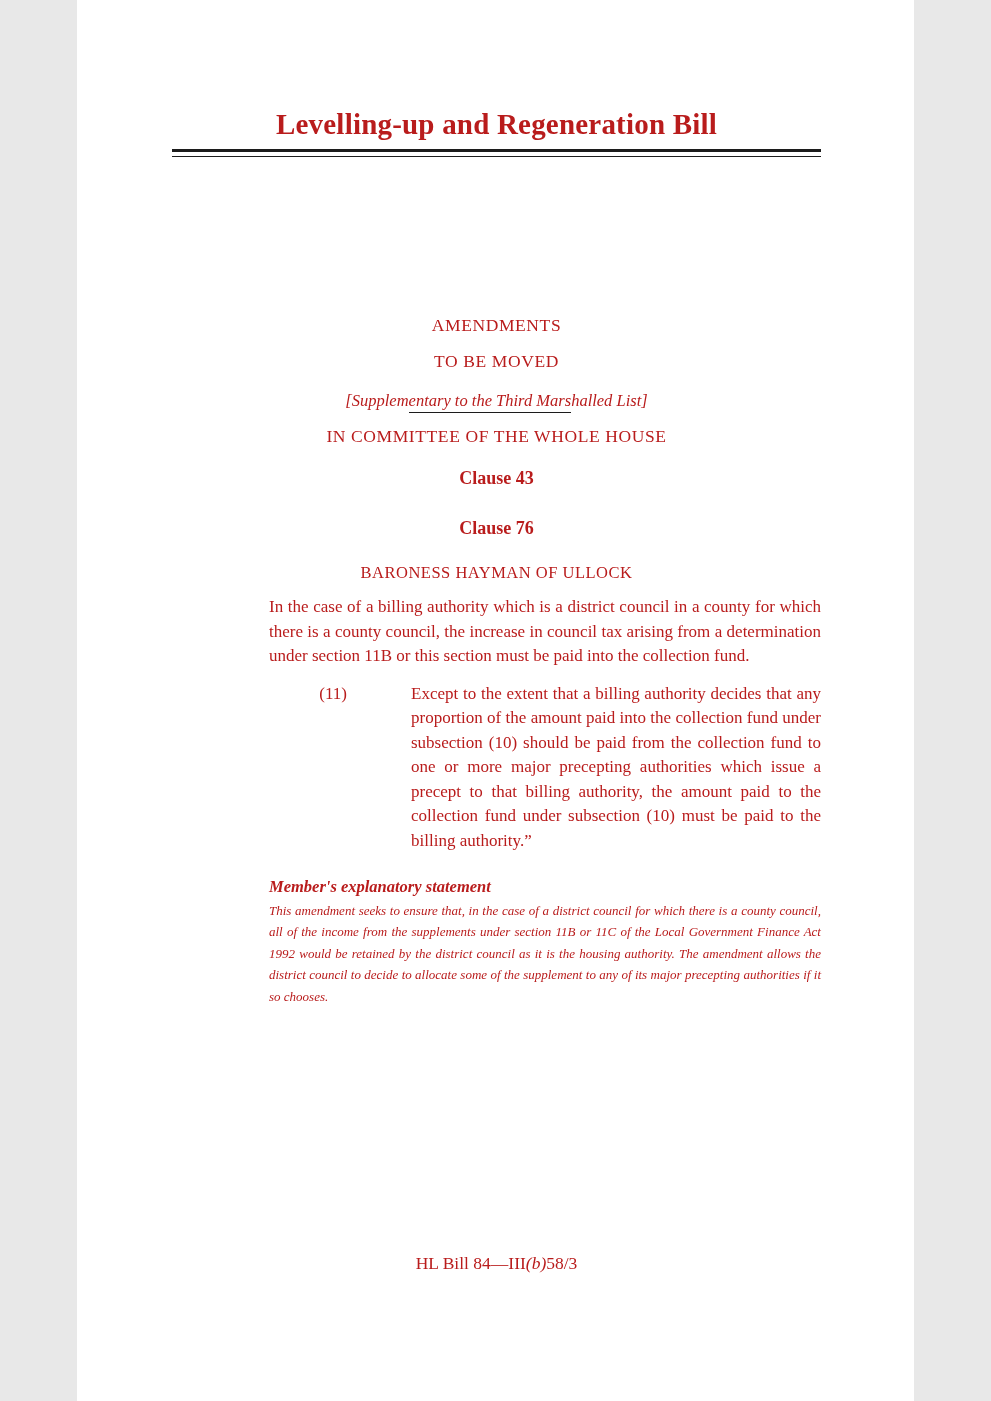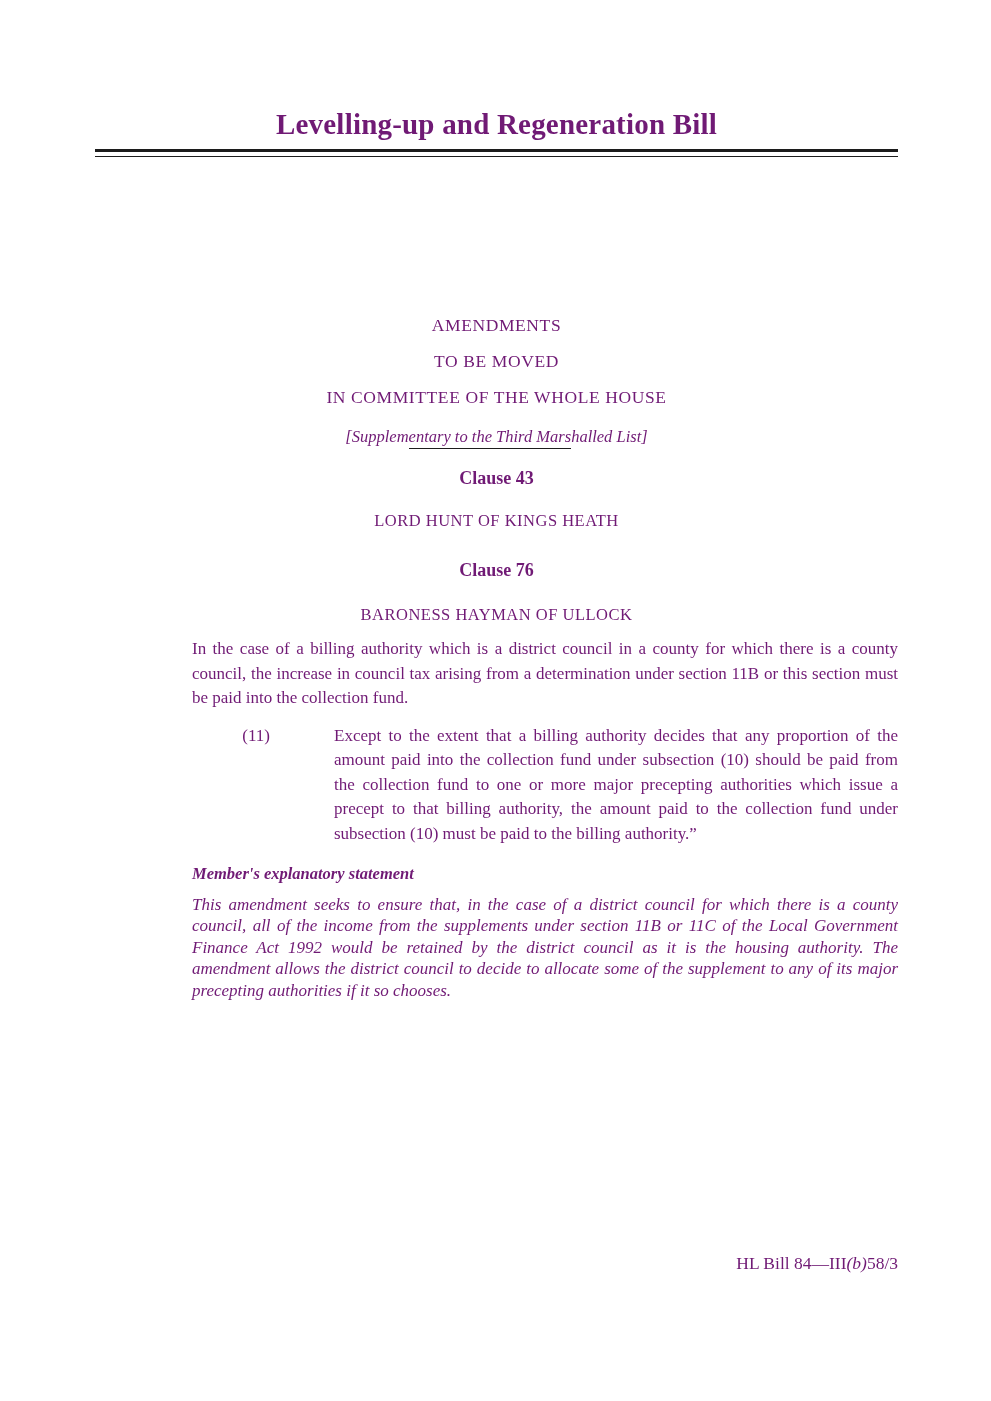--- a/index.html
+++ b/index.html
@@ -2,26 +2,26 @@
 <html><head>
 <meta charset="utf-8">
 <style>
   html, body {
     margin: 0;
     padding: 0;
     background: #e8e8e8;
   }
   .page {
     position: relative;
-    width: 991px;
+    width: 837px;
     height: 1401px;
     margin: 0 auto;
     background: #ffffff;
     font-family: "Liberation Serif", serif;
-    color: #701a75;
+    color: #b91c1c;
     overflow: hidden;
   }
   .content {
     padding: 0 93px 0 95px;
   }
   .doc-title {
     padding-top: 106px;
     text-align: center;
     font-size: 29px;
     font-weight: 700;
@@ -95,62 +95,61 @@
   .amend-num {
     flex: none;
     width: 78px;
     text-align: right;
     margin-right: 25px;
   }
   .amend-text {
     flex: 1 1 auto;
   }
   .expl-heading {
-    margin-top: 16px;
+    margin-top: 22px;
     font-weight: 700;
     font-style: italic;
     font-size: 16.5px;
   }
   .expl-text {
-    margin-top: 7px;
+    margin-top: 0;
     font-style: italic;
-    font-size: 17px;
+    font-size: 13px;
     line-height: 21.5px;
     text-align: justify;
   }
   .footer {
     position: absolute;
     left: 95px;
     right: 93px;
     top: 1253px;
     display: flex;
-    justify-content: flex-end;
+    justify-content: center;
     font-size: 17.5px;
   }
   .footer .italic-suffix {
     font-style: italic;
   }
 </style>
 </head>
 <body>
 
 <div class="page">
   <div class="content">
 
     <div class="doc-title">Levelling-up and Regeneration Bill</div>
     <div class="title-rule"></div>
 
     <div class="center-line h-amendments">AMENDMENTS</div>
     <div class="center-line h-moved">TO BE MOVED</div>
+    <div class="center-line h-marshalled"><span>[Supplem</span><span class="underlined">entary to the Third Mars</span><span>halled List]</span></div>
+
     <div class="center-line h-committee">IN COMMITTEE OF THE WHOLE HOUSE</div>
 
-    <div class="center-line h-marshalled"><span>[Supplem</span><span class="underlined">entary to the Third Mars</span><span>halled List]</span></div>
-
     <div class="center-line clause-heading clause-43">Clause 43</div>
-    <div class="center-line member-name member-43">LORD HUNT OF KINGS HEATH</div>
 
 
     <div class="center-line clause-heading clause-76">Clause 76</div>
     <div class="center-line member-name member-76">BARONESS HAYMAN OF ULLOCK</div>
 
     <div class="body-block">
 
       <div class="amend-item item-10">
         <div class="amend-text">In the case of a billing authority which is a district council in a county for which there is a county council, the increase in council tax arising from a determination under section 11B or this section must be paid into the collection fund.</div>
       </div>

